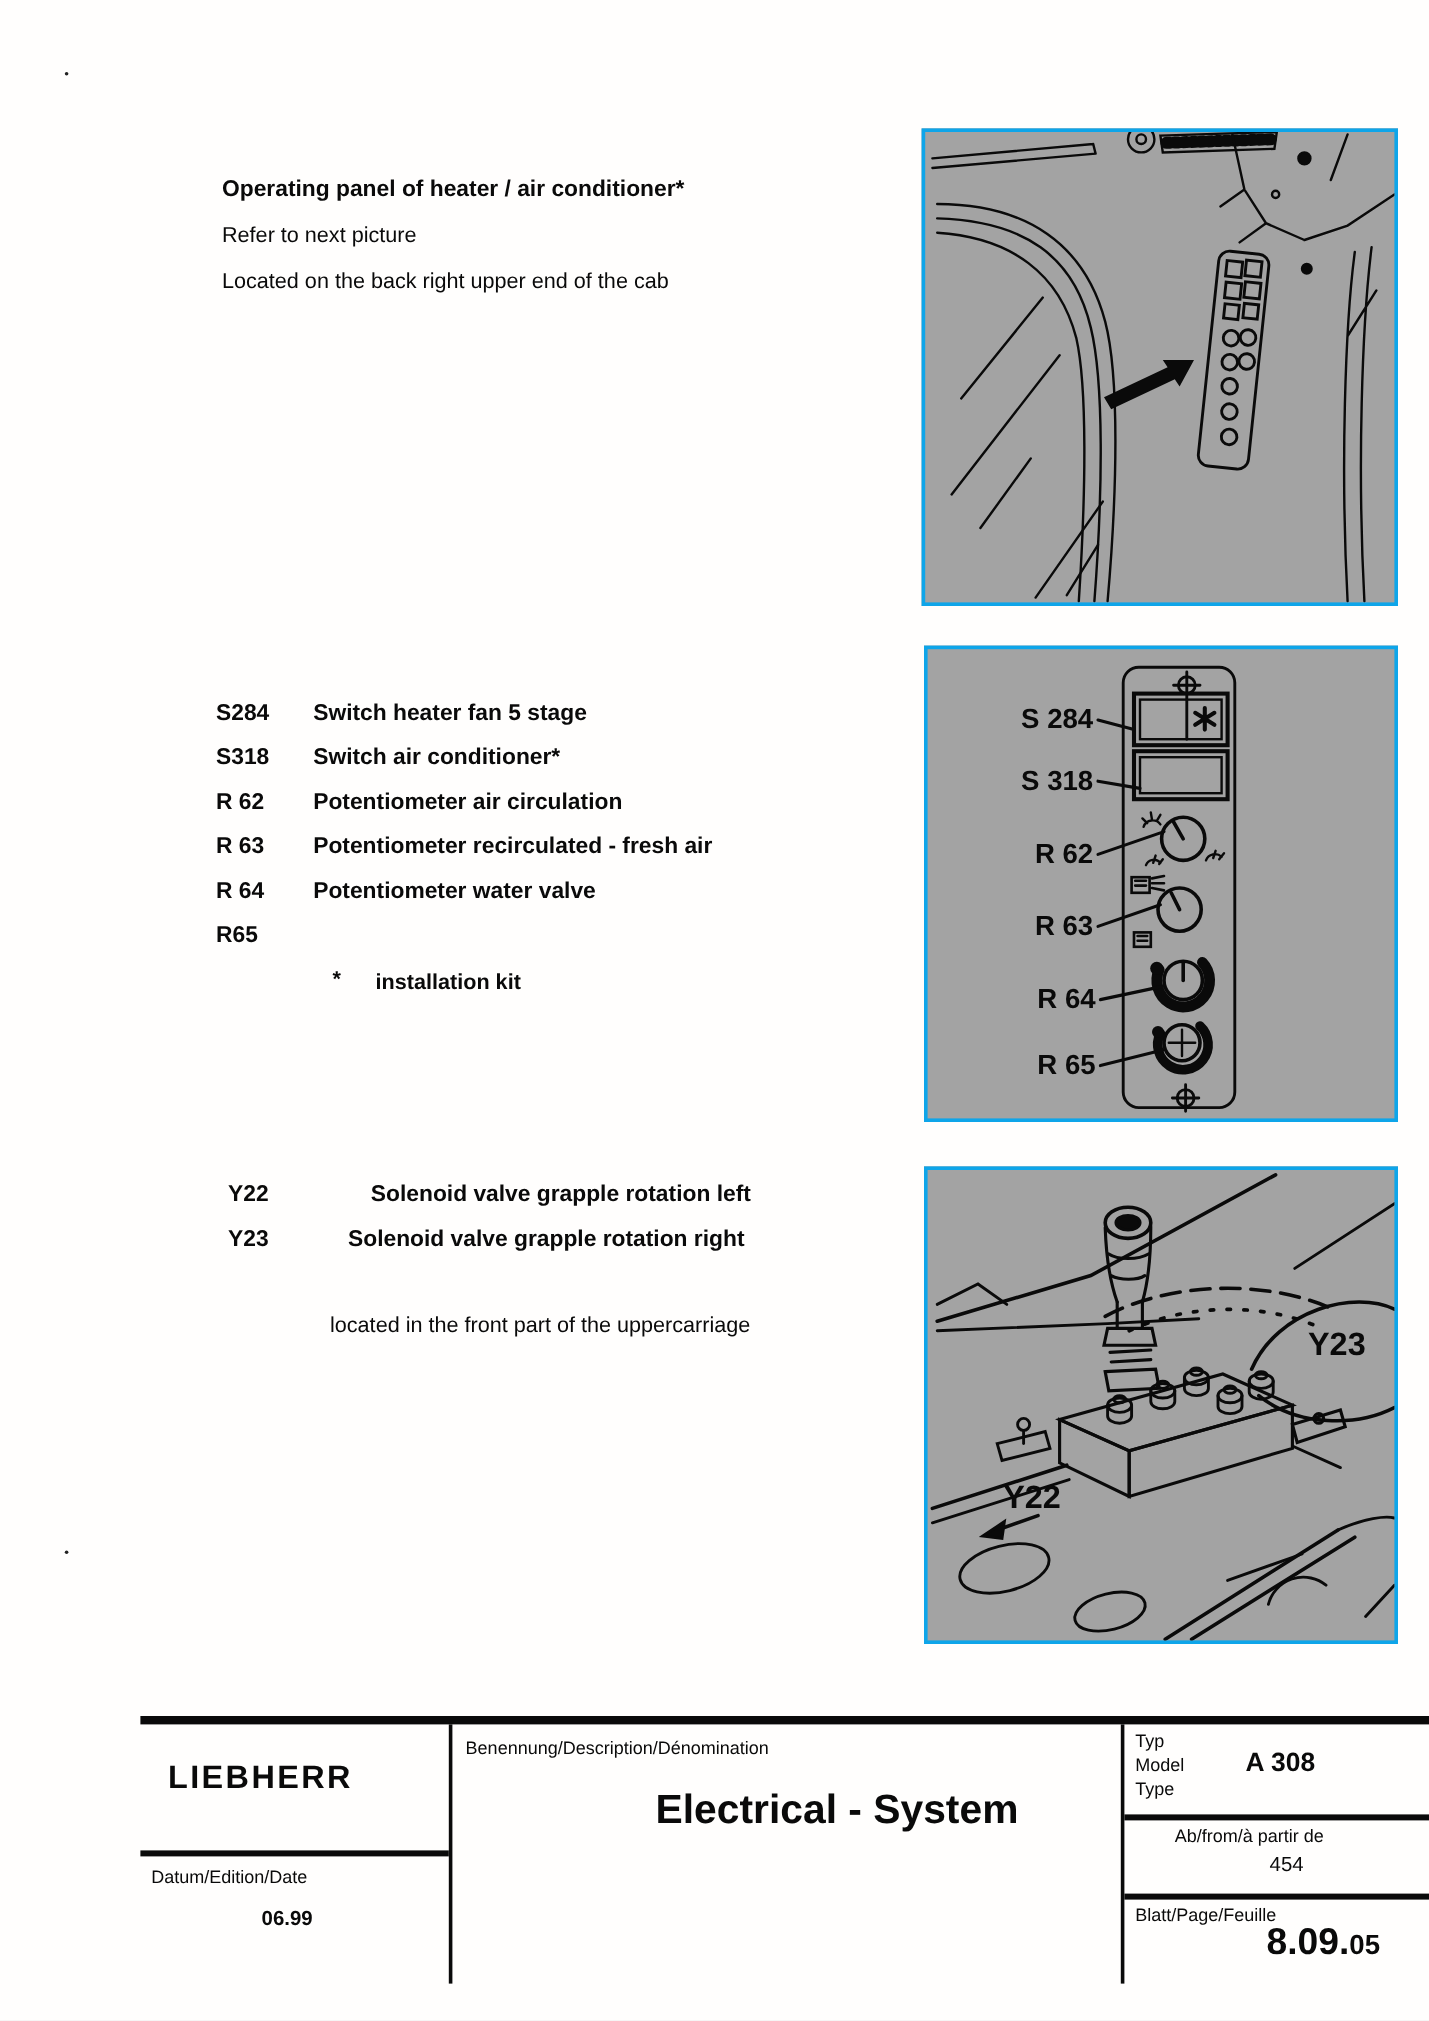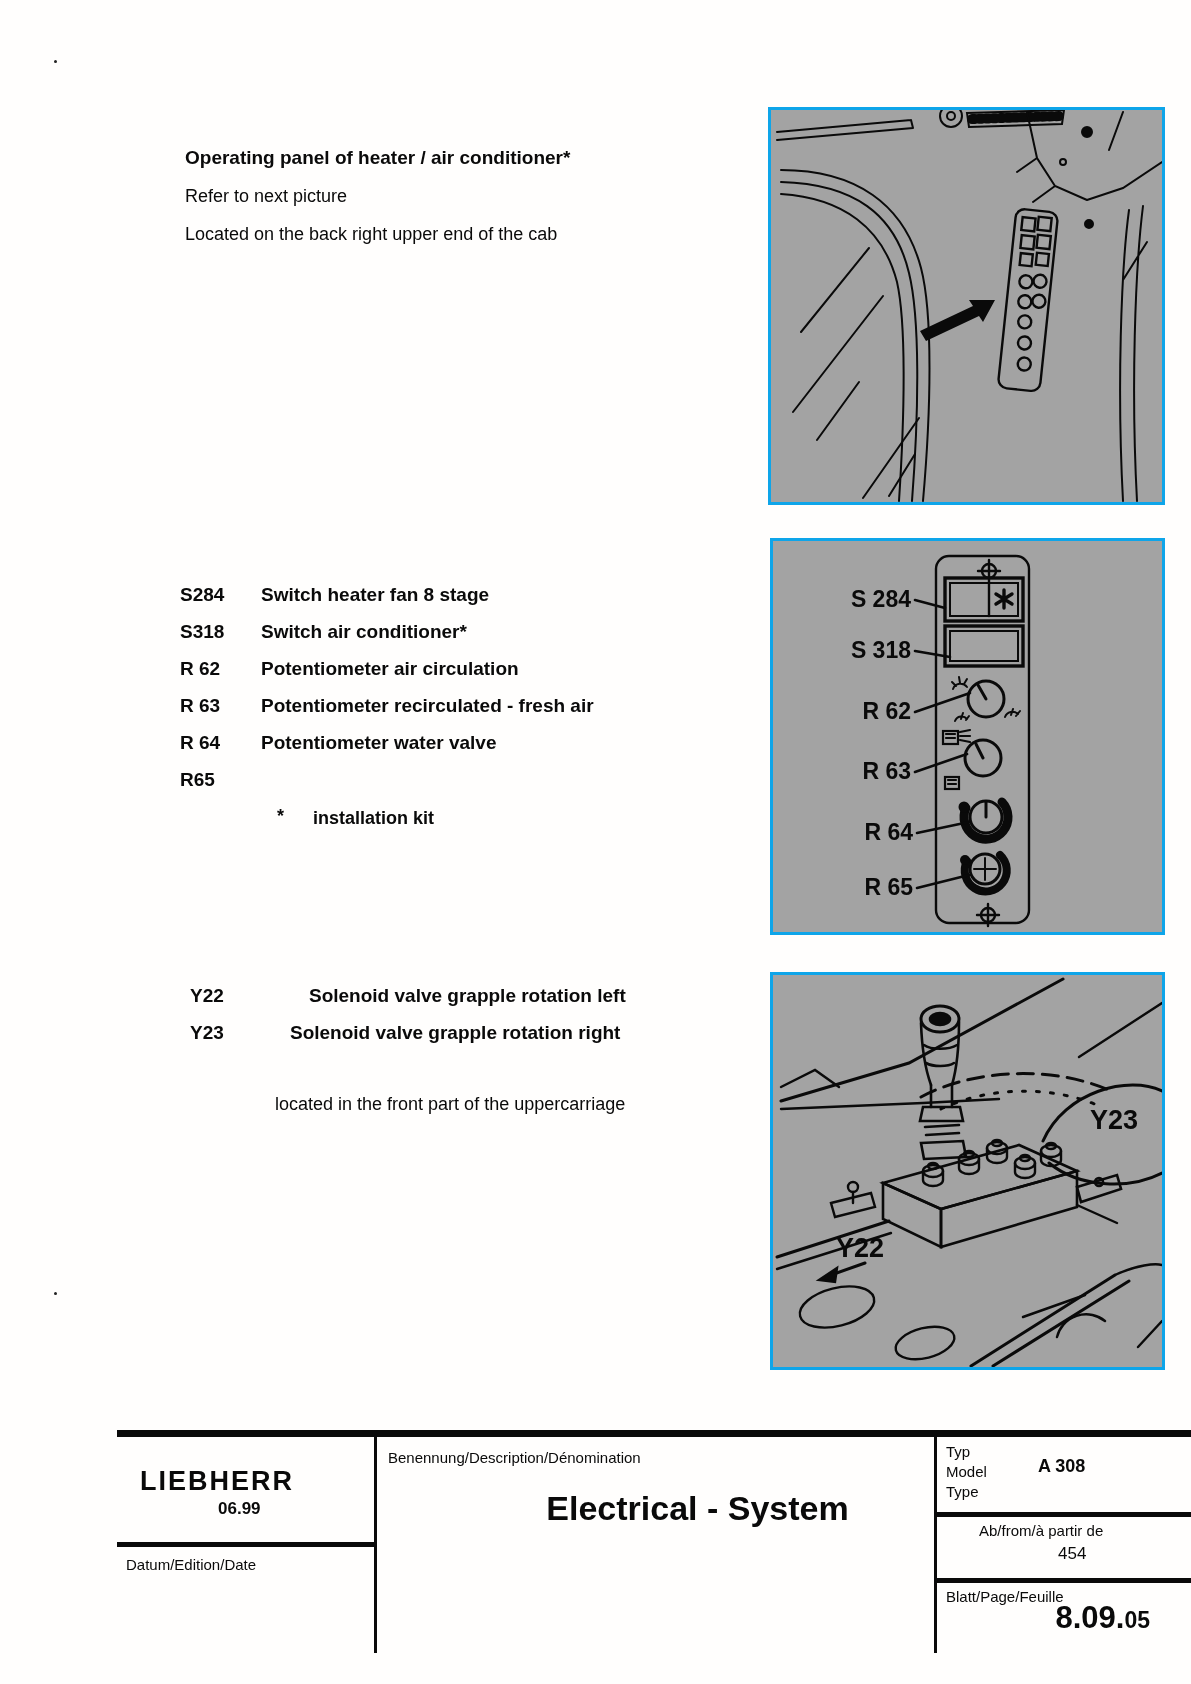--- a/index.html
+++ b/index.html
@@ -20,21 +20,21 @@
 <div class="page">
 
   <div class="speck" style="left:54px;top:60px;"></div>
   <div class="speck" style="left:54px;top:1292px;"></div>
 
   <div class="abs b fs19" style="left:185px;top:147px;">Operating panel of heater / air conditioner*</div>
   <div class="abs fs18" style="left:185px;top:186px;">Refer to next picture</div>
   <div class="abs fs18" style="left:185px;top:224px;">Located on the back right upper end of the cab</div>
 
   <div class="abs b fs19" style="left:180px;top:584px;">S284</div>
-  <div class="abs b fs19" style="left:261px;top:584px;">Switch heater fan 8 stage</div>
+  <div class="abs b fs19" style="left:261px;top:584px;">Switch heater fan 5 stage</div>
   <div class="abs b fs19" style="left:180px;top:621px;">S318</div>
   <div class="abs b fs19" style="left:261px;top:621px;">Switch air conditioner*</div>
   <div class="abs b fs19" style="left:180px;top:658px;">R 62</div>
   <div class="abs b fs19" style="left:261px;top:658px;">Potentiometer air circulation</div>
   <div class="abs b fs19" style="left:180px;top:695px;">R 63</div>
   <div class="abs b fs19" style="left:261px;top:695px;">Potentiometer recirculated - fresh air</div>
   <div class="abs b fs19" style="left:180px;top:732px;">R 64</div>
   <div class="abs b fs19" style="left:261px;top:732px;">Potentiometer water valve</div>
   <div class="abs b fs19" style="left:180px;top:769px;">R65</div>
 
@@ -220,31 +220,31 @@
 
   <div class="ln" style="left:117px;top:1430px;width:1074px;height:7px;"></div>
   <div class="ln" style="left:374px;top:1437px;width:3px;height:216px;"></div>
   <div class="ln" style="left:934px;top:1437px;width:3px;height:216px;"></div>
   <div class="ln" style="left:117px;top:1542px;width:257px;height:5px;"></div>
   <div class="ln" style="left:937px;top:1512px;width:254px;height:5px;"></div>
   <div class="ln" style="left:937px;top:1578px;width:254px;height:5px;"></div>
 
   <div class="abs" style="left:140px;top:1466px;font-size:27px;font-weight:900;letter-spacing:2px;">LIEBHERR</div>
   <div class="abs fs15" style="left:126px;top:1556px;">Datum/Edition/Date</div>
-  <div class="abs b fs17" style="left:218px;top:1499px;text-align:right;">06.99</div>
+  <div class="abs b fs17" style="left:218px;top:1589px;text-align:right;">06.99</div>
 
   <div class="abs fs15" style="left:388px;top:1449px;">Benennung/Description/Dénomination</div>
   <div class="abs b" style="left:377px;top:1489px;width:557px;text-align:center;font-size:34px;padding-left:42px;">Electrical - System</div>
 
   <div class="abs fs15" style="left:946px;top:1442px;line-height:20px;white-space:normal;width:80px;">
     <div>Typ</div>
     <div>Model</div>
     <div>Type</div>
   </div>
-  <div class="abs b" style="left:1038px;top:1456px;font-size:18px;">A 308</div>
+  <div class="abs b" style="left:1038px;top:1456px;font-size:22px;">A 308</div>
 
   <div class="abs fs15" style="left:946px;top:1522px;margin-left:33px;">Ab/from/à partir de</div>
   <div class="abs fs17" style="left:1058px;top:1544px;">454</div>
 
   <div class="abs fs15" style="left:946px;top:1588px;">Blatt/Page/Feuille</div>
   <div class="abs" style="left:935px;top:1600px;width:215px;text-align:right;">
     <span class="b" style="font-size:31px;">8.09.</span><span class="b" style="font-size:23px;">05</span>
   </div>
 
 </div>

